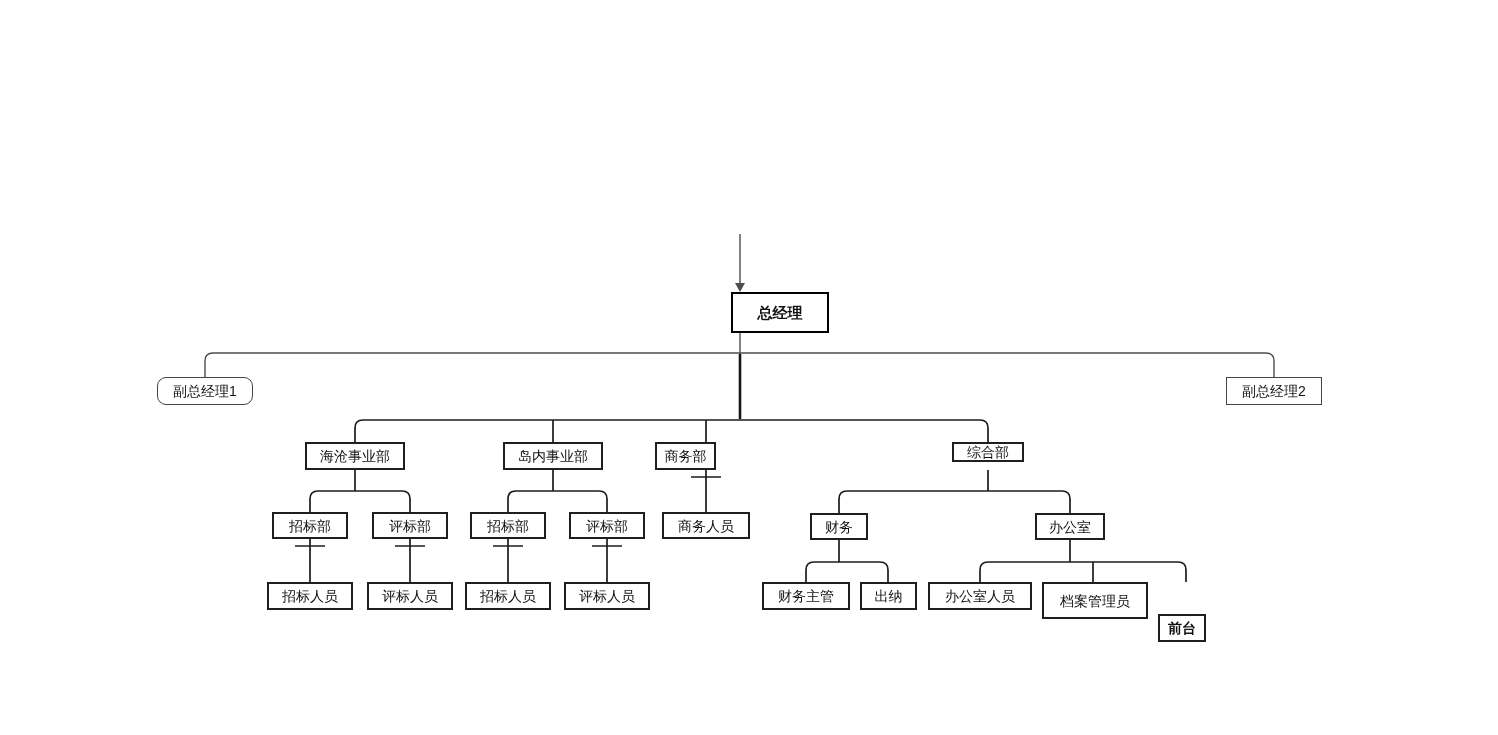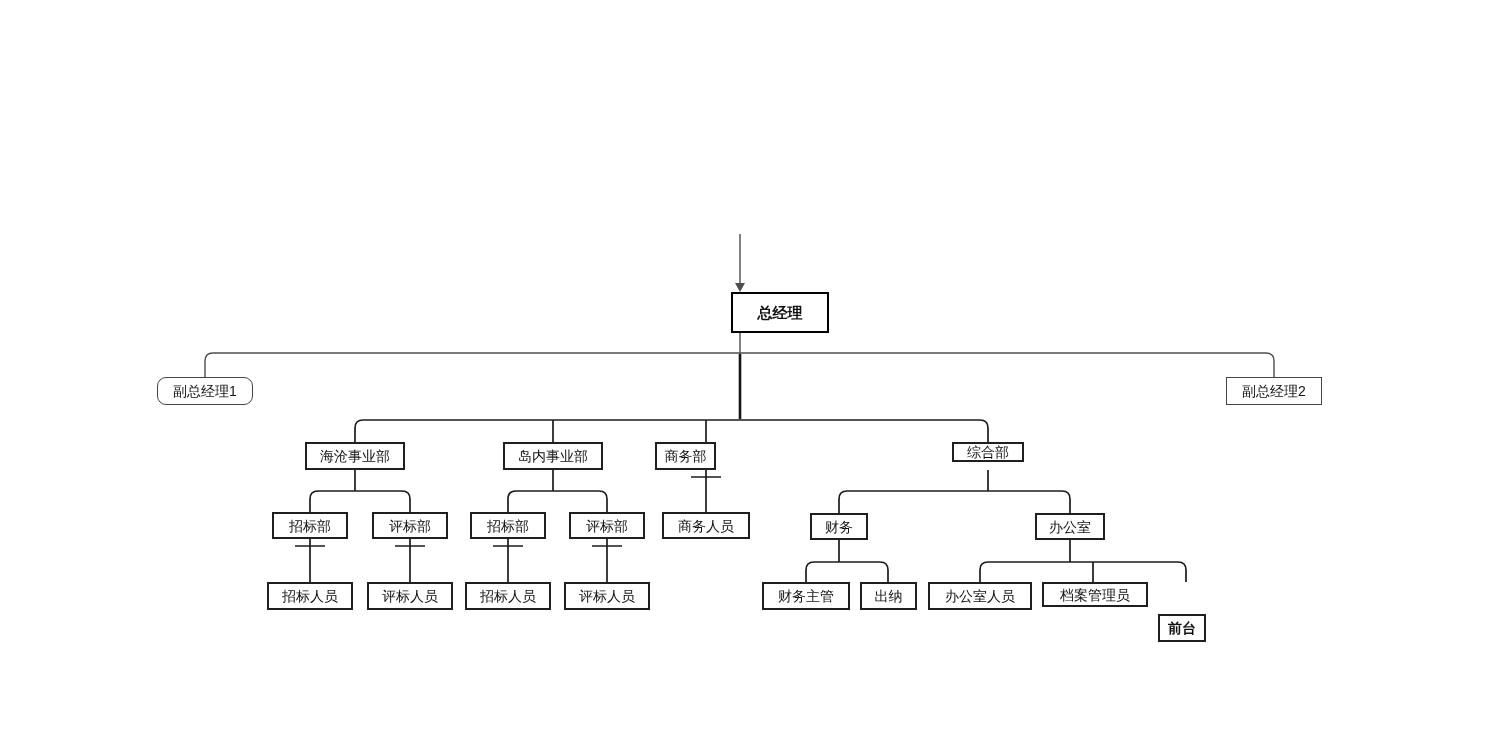--- a/index.html
+++ b/index.html
@@ -114,17 +114,17 @@
   <div class="node" style="left:465px; top:582px; width:86px; height:28px;">招标人员</div>
 
   <div class="node" style="left:564px; top:582px; width:86px; height:28px;">评标人员</div>
 
   <div class="node" style="left:762px; top:582px; width:88px; height:28px;">财务主管</div>
 
   <div class="node" style="left:860px; top:582px; width:57px; height:28px;">出纳</div>
 
   <div class="node" style="left:928px; top:582px; width:104px; height:28px;">办公室人员</div>
 
-  <div class="node" style="left:1042px; top:582px; width:106px; height:25px;">档案管理员</div>
+  <div class="node" style="left:1042px; top:582px; width:106px; height:37px;">档案管理员</div>
 
   <div class="node" style="left:1158px; top:614px; width:48px; height:28px;font-weight:bold;">前台</div>
 
 </div>
 
 </body></html>

